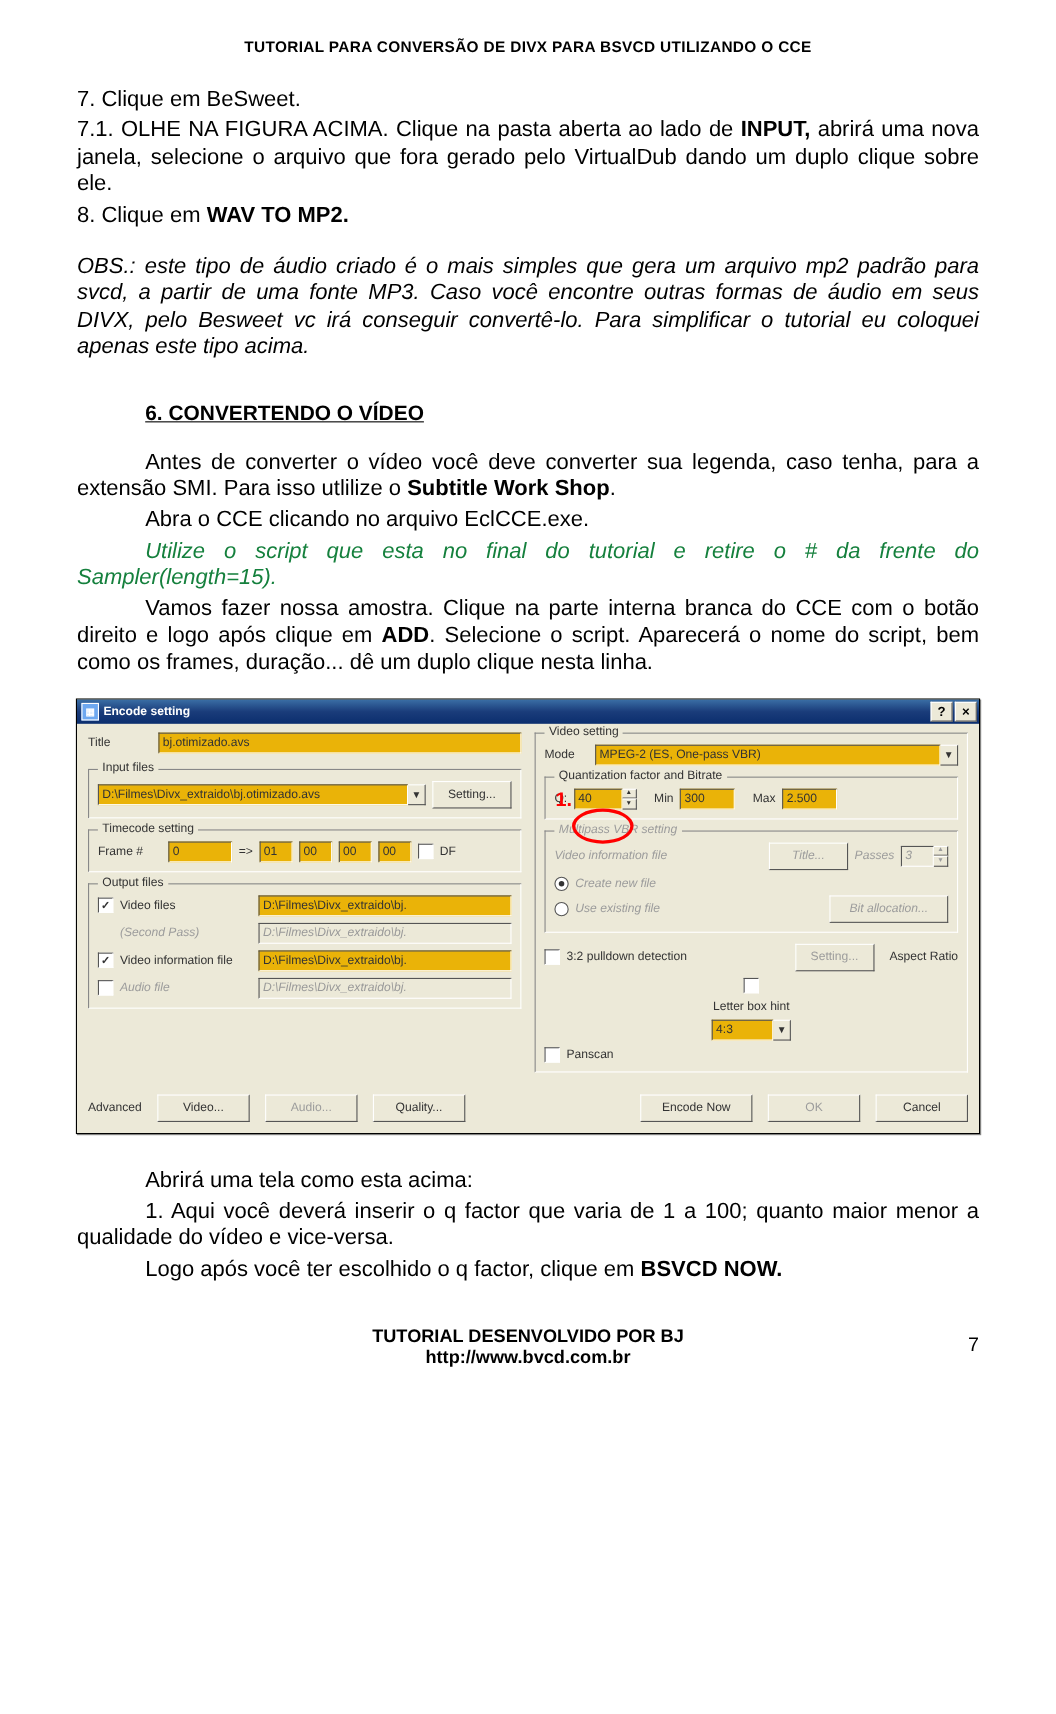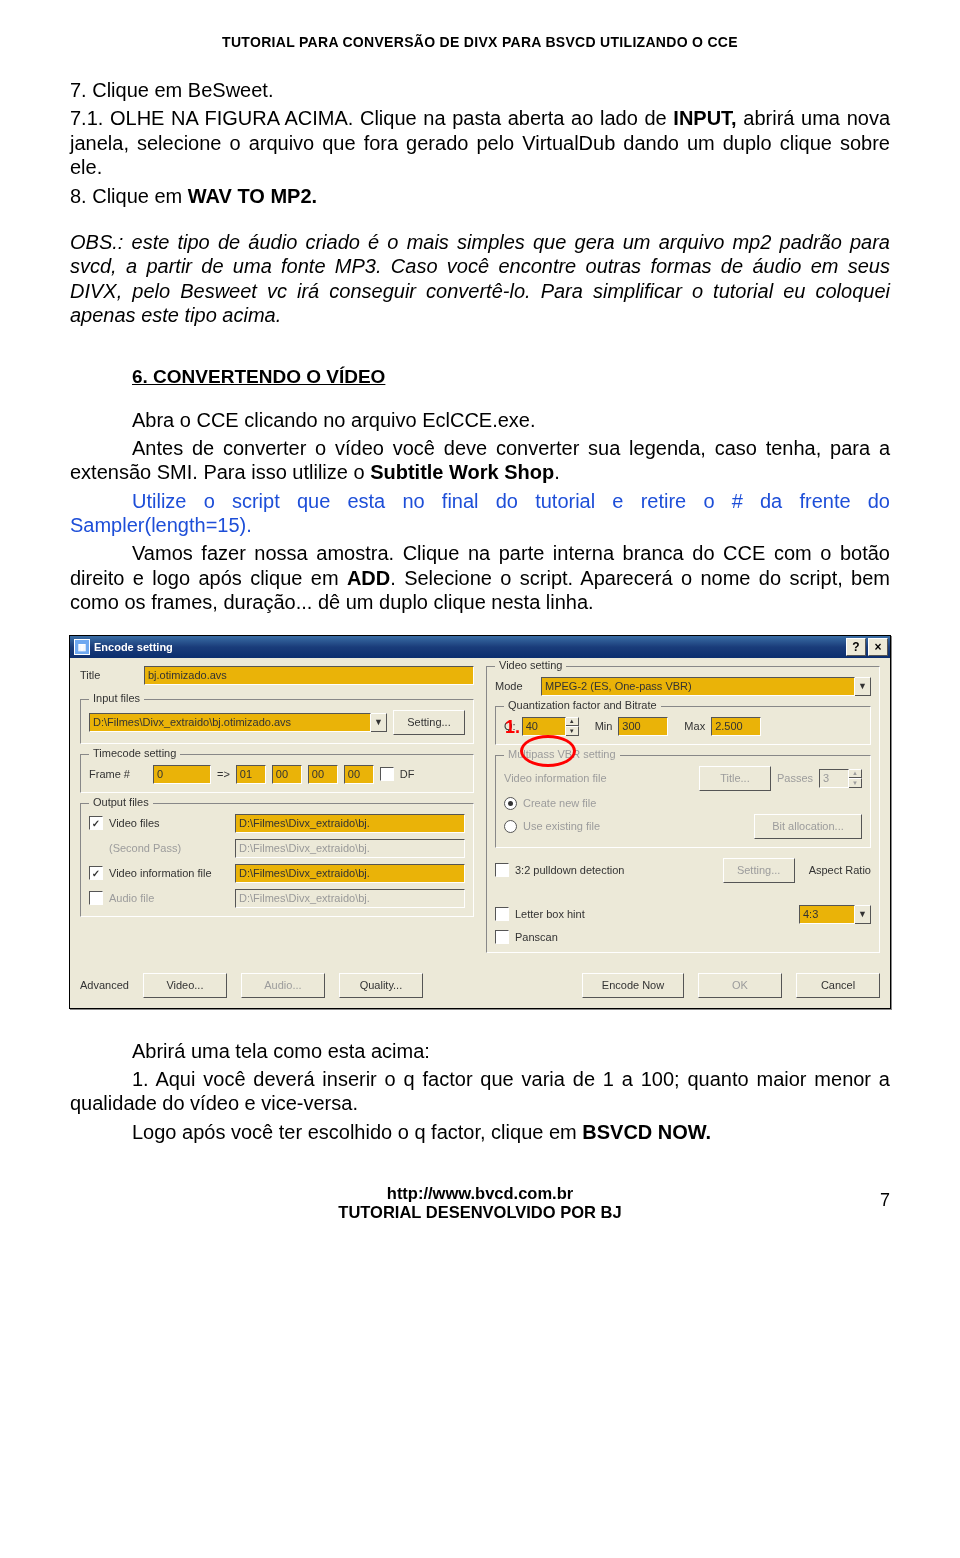--- a/index.html
+++ b/index.html
@@ -31,21 +31,21 @@
   .section-title {
     font-size: 19px;
     font-weight: bold;
     text-decoration: underline;
     margin-top: 38px;
     margin-bottom: 20px;
     text-indent: 62px;
   }
   .italic { font-style: italic; }
   .bold { font-weight: bold; }
-  .ital-blue { color: #1d4ed8; }
+  .ital-blue { color: #15803d; font-style: italic; }
   .spacer-sm { height: 18px; }
   .spacer-md { height: 30px; }
 
   
   .dialog {
     width: 820px;
     margin: 20px 0 0 -1px;
     background: #ece9d8;
     border: 1px solid #000;
     box-shadow: 1px 1px 0 #888;
@@ -175,21 +175,21 @@
     border-top-color:#555;border-left-color:#555;
     border-right-color:#fff;border-bottom-color:#fff;
     display:inline-flex;align-items:center;justify-content:center;
     font-size:10px;font-weight:bold;
   }
   .radio {
     width:11px;height:11px;border:1px solid #555;border-radius:50%;
     background:#fff;display:inline-flex;align-items:center;justify-content:center;
   }
   .radio.on::after {content:"";width:5px;height:5px;border-radius:50%;background:#333;}
-  .muted { color:#9c9c9c; }
+  .muted { color:#9c9c9c;font-style:italic; }
 
   .bottom-row {
     display:flex;align-items:center;gap:14px;
     padding: 8px 10px 10px 10px;
   }
   .bottom-row .btn { min-width: 66px; }
   .bottom-row .gap { flex:1; }
 
   
   .anno-wrap { position: relative; }
@@ -235,24 +235,24 @@
       <span>7.1. OLHE NA FIGURA ACIMA. Clique na pasta aberta ao lado de </span><span class="bold">INPUT,</span><span> abrirá uma nova janela, selecione o arquivo que fora gerado pelo VirtualDub dando um duplo clique sobre ele.</span>
     </p>
     <p>
       <span>8. Clique em </span><span class="bold">WAV TO MP2.</span>
     </p>
     <div class="spacer-sm"></div>
     <p class="italic">OBS.: este tipo de áudio criado é o mais simples que gera um arquivo mp2 padrão para svcd, a partir de uma fonte MP3. Caso você encontre outras formas de áudio em seus DIVX, pelo Besweet vc irá conseguir convertê-lo. Para simplificar o tutorial eu coloquei apenas este tipo acima.</p>
 
     <div class="section-title">6. CONVERTENDO O VÍDEO</div>
 
-    <p class="indent">Abra o CCE clicando no arquivo EclCCE.exe.</p>
     <p class="indent" style="text-align:justify">
       <span>Antes de converter o vídeo você deve converter sua legenda, caso tenha, para a extensão SMI. Para isso utlilize o </span><span class="bold">Subtitle Work Shop</span><span>.</span>
     </p>
+    <p class="indent">Abra o CCE clicando no arquivo EclCCE.exe.</p>
     <p class="indent ital-blue" style="text-align:justify">Utilize o script que esta no final do tutorial e retire o # da frente do Sampler(length=15).</p>
     <p class="indent" style="text-align:justify">
       <span>Vamos fazer nossa amostra. Clique na parte interna branca do CCE com o botão direito e logo após clique em </span><span class="bold">ADD</span><span>. Selecione o script. Aparecerá o nome do script, bem como os frames, duração... dê um duplo clique nesta linha.</span>
     </p>
   </div>
 
   <div class="anno-wrap">
     <div class="dialog">
       <div class="titlebar">
         <div class="tico">▦</div>
@@ -375,21 +375,21 @@
                 <div class="btn disabled" style="min-width:90px">Bit allocation...</div>
               </div>
             </div>
 
             <div class="row" style="margin-top:10px;">
               <div class="chk"></div>
               <div style="flex:1">3:2 pulldown detection</div>
               <div class="btn disabled">Setting...</div>
               <div style="margin-left:8px">Aspect Ratio</div>
             </div>
-            <div class="row" style="margin-top:22px;">
+            <div class="row" style="margin-top:6px;flex-direction:column;">
               <div class="chk"></div>
               <div style="flex:1">Letter box hint</div>
               <div class="combo" style="width:72px">
                 <div class="input" style="flex:1">4:3</div>
                 <div class="arrow">▼</div>
               </div>
             </div>
             <div class="row" style="margin-top:6px;">
               <div class="chk"></div>
               <div>Panscan</div>
@@ -417,17 +417,17 @@
   <div class="spacer-md"></div>
   <div class="body-text">
     <p class="indent">Abrirá uma tela como esta acima:</p>
     <p class="indent" style="text-align:justify">1. Aqui você deverá inserir o q factor que varia de 1 a 100; quanto maior menor a qualidade do vídeo e vice-versa.</p>
     <p class="indent">
       <span>Logo após você ter escolhido o q factor, clique em </span><span class="bold">BSVCD NOW.</span>
     </p>
   </div>
 
   <div class="footer">
+    <div>TUTORIAL DESENVOLVIDO POR BJ</div>
     <div>http://www.bvcd.com.br</div>
-    <div>TUTORIAL DESENVOLVIDO POR BJ</div>
     <div class="pagenum">7</div>
   </div>
 </div>
 
 </body></html>

